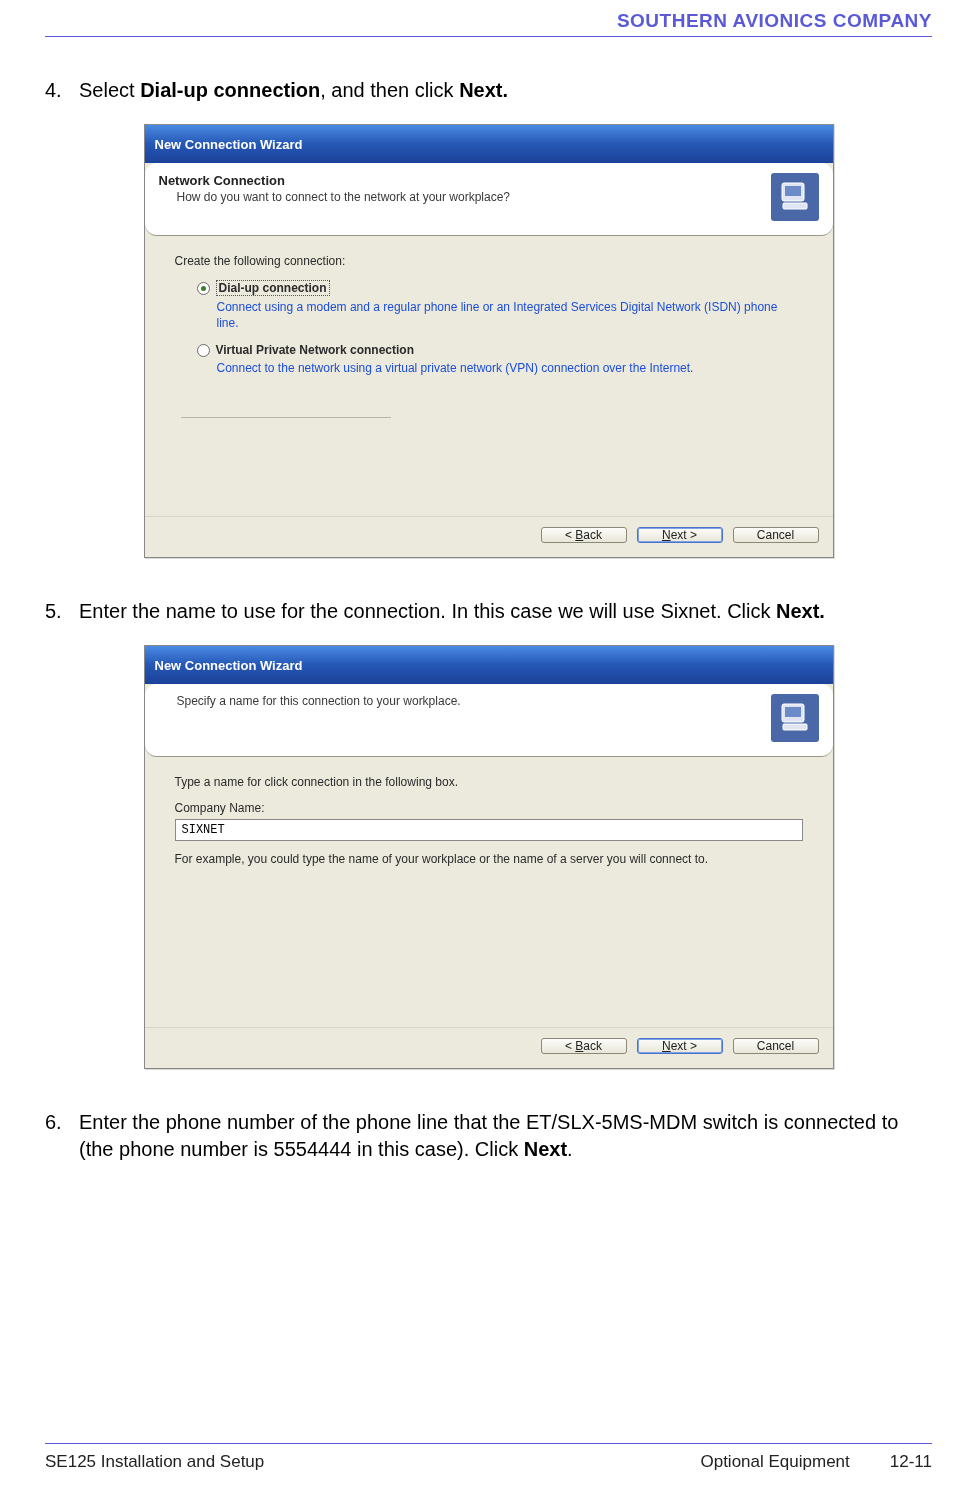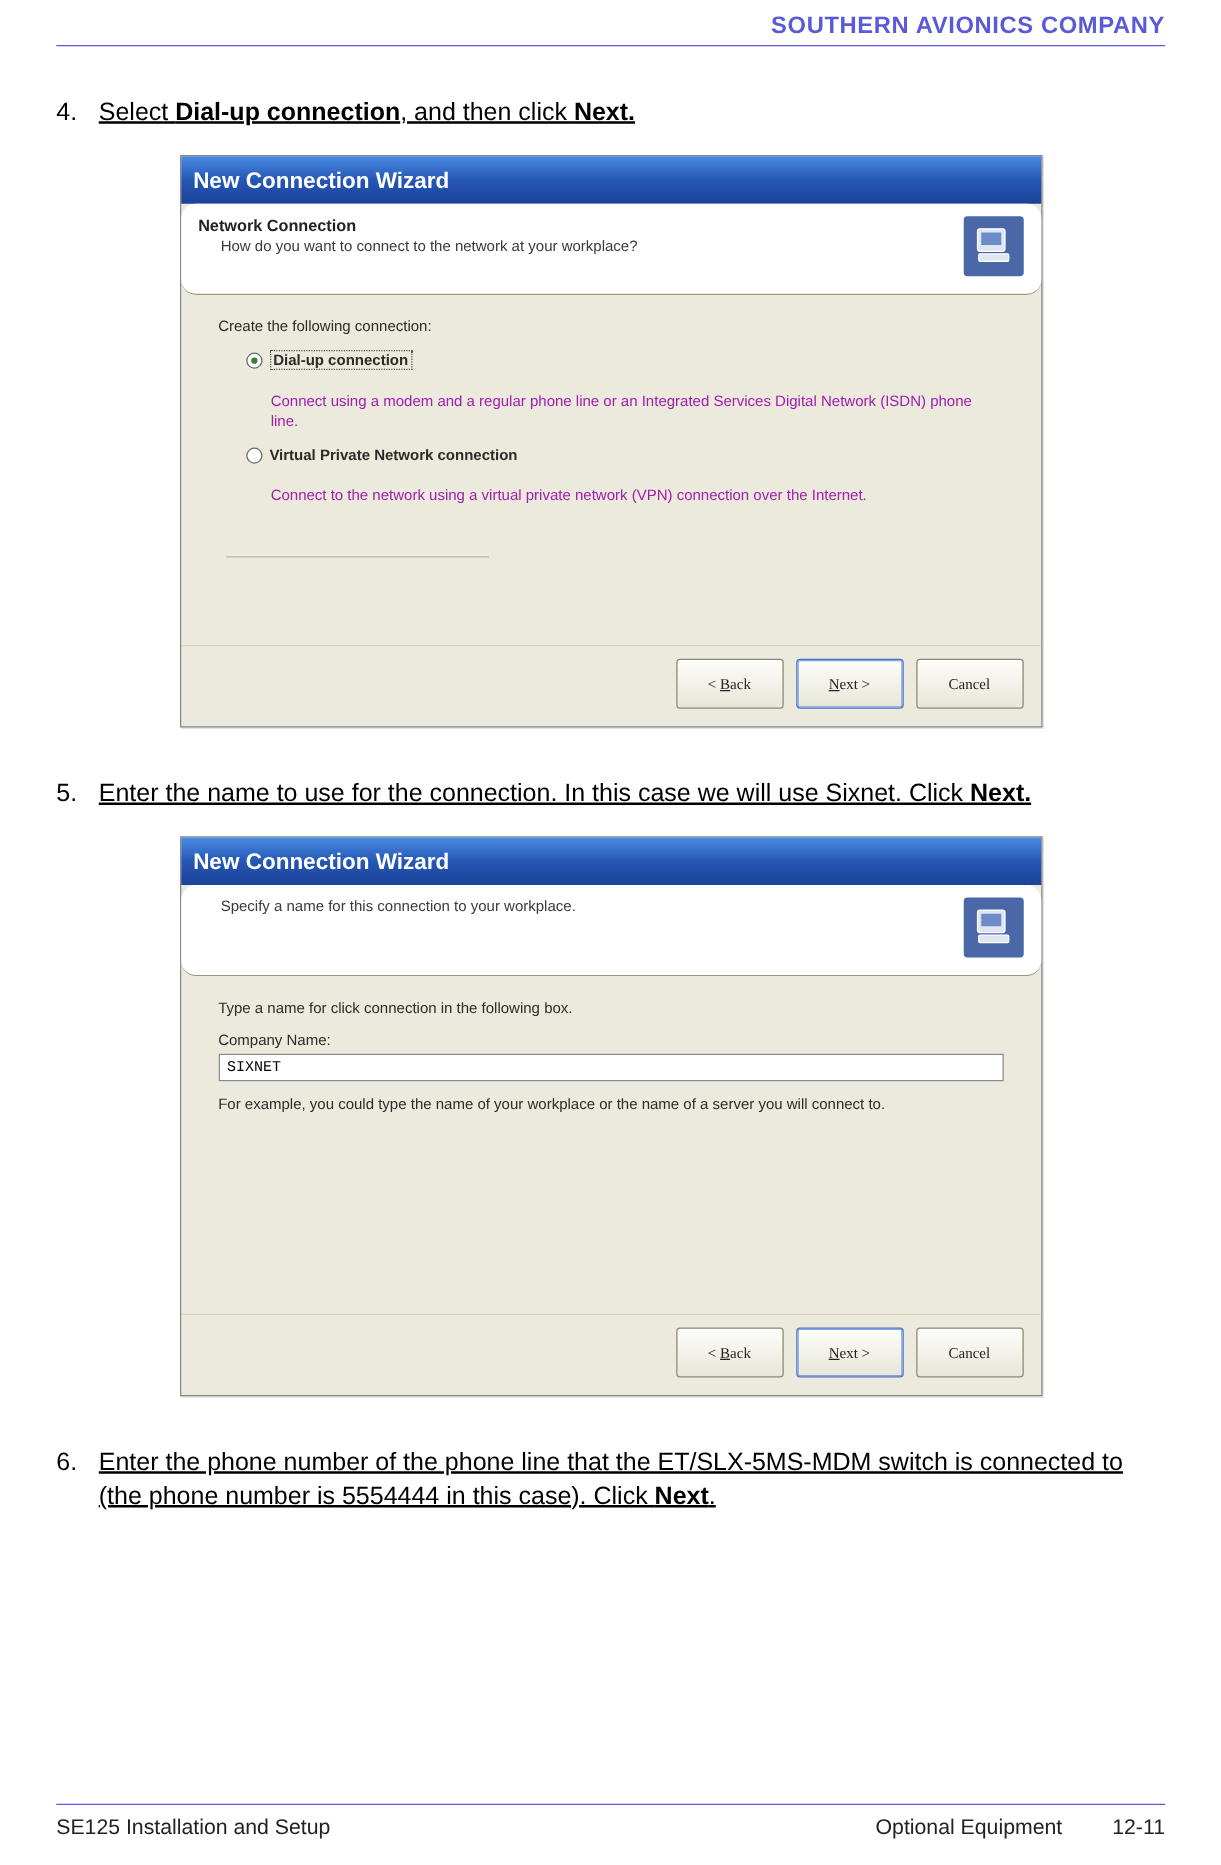--- a/index.html
+++ b/index.html
@@ -16,35 +16,35 @@
     font-weight: bold;
     font-size: 19px;
     text-align: right;
     letter-spacing: 0.5px;
   }
   .hr-top { border: none; border-top: 1.5px solid #5a5ad8; margin-top: 4px; }
   .hr-bottom { border: none; border-top: 1.5px solid #5a5ad8; margin-top: 8px; }
   .content { padding-top: 40px; }
   .step { display: flex; font-size: 20px; margin-bottom: 20px; line-height: 1.35; }
   .step-num { width: 34px; flex-shrink: 0; }
-  .step-text { flex: 1; text-decoration: underline; }
+  .step-text { flex: 1; }
   .b { font-weight: bold; }
   .wizard-wrap { display: flex; justify-content: center; margin-bottom: 40px; }
   .wizard {
     border: 1px solid #888;
     width: 690px;
     background: #eceadd;
     box-shadow: 1px 1px 0 rgba(0,0,0,0.15);
     font-family: Tahoma, Arial, sans-serif;
   }
   .titlebar {
     height: 28px;
     background: linear-gradient(180deg, #4a8be4 0%, #2557b5 50%, #1b4299 100%);
     color: #fff;
-    font-size: 18px;
+    font-size: 13px;
     font-weight: bold;
     padding: 19px 10px;
     display: flex;
     align-items: center;
   }
   .header-section {
     background: #fff;
     border-bottom: 1px solid #9a9785;
     padding: 10px 14px 14px 14px;
     display: flex;
@@ -68,41 +68,41 @@
   .radio-item { margin-bottom: 12px; }
   .radio-line { display: flex; align-items: center; gap: 6px; }
   .radio {
     width: 13px; height: 13px; border-radius: 50%;
     border: 1px solid #6a6a6a; background: #fff; flex-shrink:0;
     display: flex; align-items: center; justify-content: center;
   }
   .radio.checked::after { content:""; width:5px; height:5px; border-radius:50%; background:#3b7f2b; }
   .radio-label { font-weight: bold; font-size: 12px; }
   .radio-label.sel { border: 1px dotted #555; padding: 0 2px; }
-  .radio-desc { font-size: 12px; color: #a21caf; padding-left: 20px; margin-top: 18px; line-height: 1.3; }
+  .radio-desc { font-size: 12px; color: #1d4ed8; padding-left: 20px; margin-top: 4px; line-height: 1.3; }
   .field-label { margin-top: 10px; margin-bottom: 4px; }
   .text-input {
     width: 100%; height: 22px; border: 1px solid #8a8a8a;
     background: #fff; font-size: 12px; padding: 2px 6px;
     font-family: Liberation Mono, monospace;
   }
   .hint { margin-top: 10px; line-height: 1.35; }
   .separator-line { border-top:1px solid #b8b5a5; margin: 40px 0 0 6px; width: 210px; }
   .button-row {
     padding: 10px 14px 14px 14px;
     display: flex; justify-content: flex-end; gap: 10px;
     border-top: 1px solid #d8d4c2;
   }
   .btn {
-    min-width: 86px; height: 40px;
+    min-width: 86px; height: 16px;
     background: linear-gradient(180deg,#fdfdfb,#e8e6d8);
     border: 1px solid #8a8876; border-radius: 3px;
     font-size: 12px; color: #222; text-align: center;
     display:flex; align-items:center; justify-content:center;
-    font-family: Liberation Serif, serif;
+    font-family: Liberation Sans, sans-serif;
   }
   .btn.default { border: 1px solid #4a72c8; box-shadow: 0 0 0 1px #7ea3e8 inset; }
   .u { text-decoration: underline; }
   .footer {
     position: absolute; bottom: 20px; left: 45px; right: 45px;
     display: flex; justify-content: space-between;
     font-size: 17px; color: #222;
   }
   .footer-right { display: flex; gap: 40px; }
   .wiz2 .body-section { min-height: 270px; }

